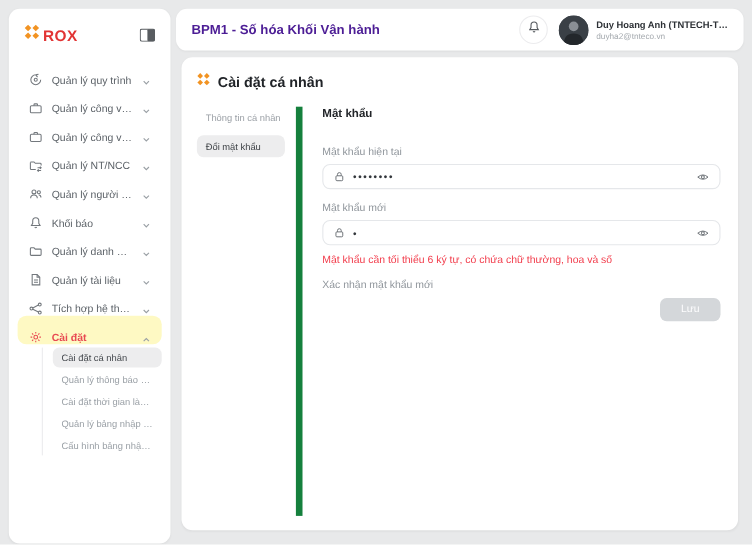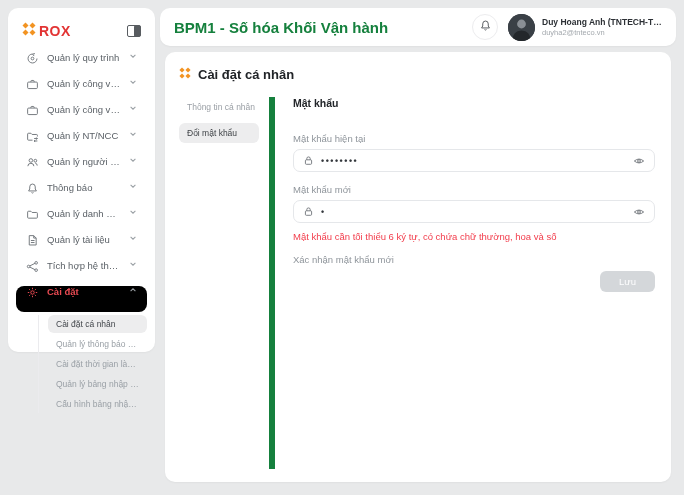--- a/index.html
+++ b/index.html
@@ -6,48 +6,48 @@
   html,body { width:684px; height:495px; }
   body {
     position:relative;
     background:#e8e9ea;
     font-family:"Liberation Sans","DejaVu Sans",sans-serif;
     color:#2b2f33;
     overflow:hidden;
   }
   
   .sidebar {
-    position:absolute; left:8px; top:8px; width:147px; height:344px;
+    position:absolute; left:8px; top:8px; width:147px; height:486px;
     background:#fff; border-radius:10px; padding:10px 8px;
     box-shadow:0 1px 2px rgba(0,0,0,.04);
   }
   .logo-row { display:flex; align-items:center; justify-content:space-between; padding:4px 6px 12px 6px; }
   .logo { display:flex; align-items:center; gap:3px; }
   .logo-text { font-size:14px; font-weight:800; color:#e23434; letter-spacing:.5px; }
   .collapse-btn { cursor:pointer; display:flex; }
   .menu { display:flex; flex-direction:column; }
   .menu-item {
-    display:flex; align-items:flex-start; gap:8px; height:26px; padding:0 10px;
+    display:flex; align-items:flex-end; gap:8px; height:26px; padding:0 10px;
     border-radius:8px; color:#5b6167; font-size:9.5px; cursor:pointer; white-space:nowrap;
   }
   .menu-item .mi-icon { display:flex; color:#73787d; flex:0 0 auto; }
   .menu-item .mi-label { flex:1; overflow:hidden; text-overflow:ellipsis; }
   .menu-item .chev { display:flex; color:#9aa0a5; }
-  .menu-item.active { background:#000000; color:#e84a52; font-weight:bold; }
+  .menu-item.active { background:#fef9c3; color:#e84a52; font-weight:bold; }
   .menu-item.active .mi-icon { color:#e84a52; }
   .submenu { margin-left:22px; border-left:1px solid #ebebee; padding-left:9px; margin-top:3px; display:flex; flex-direction:column; gap:2px; }
   .subitem { font-size:8.5px; color:#9aa0a6; padding:4px 8px; border-radius:6px; cursor:pointer; white-space:nowrap; overflow:hidden; text-overflow:ellipsis; }
   .subitem.active { background:#ededee; color:#43474c; }
   
   .main-header {
     position:absolute; left:160px; top:8px; width:516px; height:38px;
     background:#fff; border-radius:10px; display:flex; align-items:center;
     padding:0 14px; box-shadow:0 1px 2px rgba(0,0,0,.04);
   }
-  .header-title { flex:1; font-size:15px; font-weight:bold; color:#15803d; }
+  .header-title { flex:1; font-size:12px; font-weight:bold; color:#4c1d95; }
   .bell-btn {
     width:26px; height:26px; border:1px solid #ececee; border-radius:50%;
     display:flex; align-items:center; justify-content:center; margin-right:10px;
     color:#55595e; cursor:pointer; background:#fff;
   }
   .user-chip { display:flex; align-items:center; gap:7px; cursor:pointer; }
   .avatar { width:27px; height:27px; border-radius:50%; background:#393f46; overflow:hidden; position:relative; flex:0 0 auto; }
   .user-meta { display:flex; flex-direction:column; gap:1px; max-width:120px; }
   .user-name { font-size:8.5px; font-weight:bold; color:#2c3035; white-space:nowrap; overflow:hidden; text-overflow:ellipsis; }
   .user-email { font-size:7.5px; color:#a4a9ae; white-space:nowrap; overflow:hidden; }
@@ -187,21 +187,21 @@
           </svg>
         </span>
     </div>
     <div class="menu-item">
       <span class="mi-icon">
         <svg width="13" height="13" viewBox="0 0 16 16" fill="none" stroke="currentColor" stroke-width="1.2">
           <path d="M8 2.5 Q11.4 2.5 11.4 6 V8.6 L12.8 11 H3.2 L4.6 8.6 V6 Q4.6 2.5 8 2.5 Z"></path>
             <path d="M6.8 13 Q8 14.1 9.2 13"></path>
         </svg>
       </span>
-      <span class="mi-label">Thông báo</span>
+      <span class="mi-label">Khối báo</span>
       <span class="chev">
           <svg width="8" height="8" viewBox="0 0 10 10" fill="none" stroke="currentColor" stroke-width="1.3">
             <polyline points="2,3.5 5,6.5 8,3.5"></polyline>
           </svg>
         </span>
     </div>
     <div class="menu-item">
       <span class="mi-icon">
         <svg width="13" height="13" viewBox="0 0 16 16" fill="none" stroke="currentColor" stroke-width="1.2">
           <path d="M2 5 Q2 4 3 4 H6 L7.5 5.5 H13 Q14 5.5 14 6.5 V11.5 Q14 12.5 13 12.5 H3 Q2 12.5 2 11.5 Z"></path>

